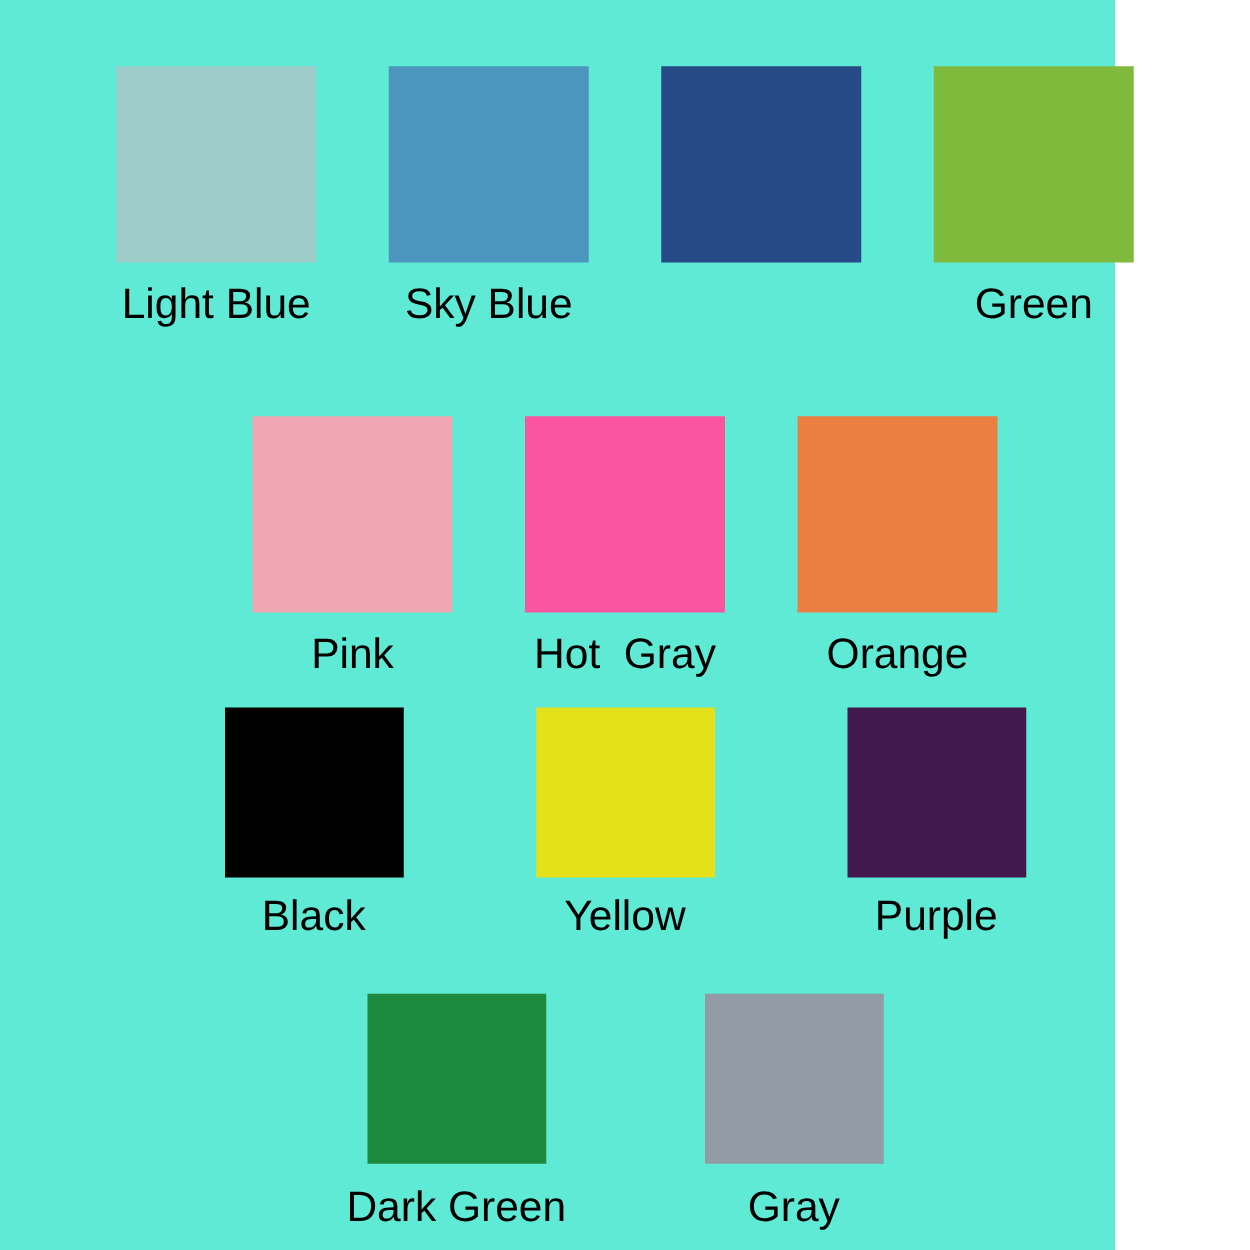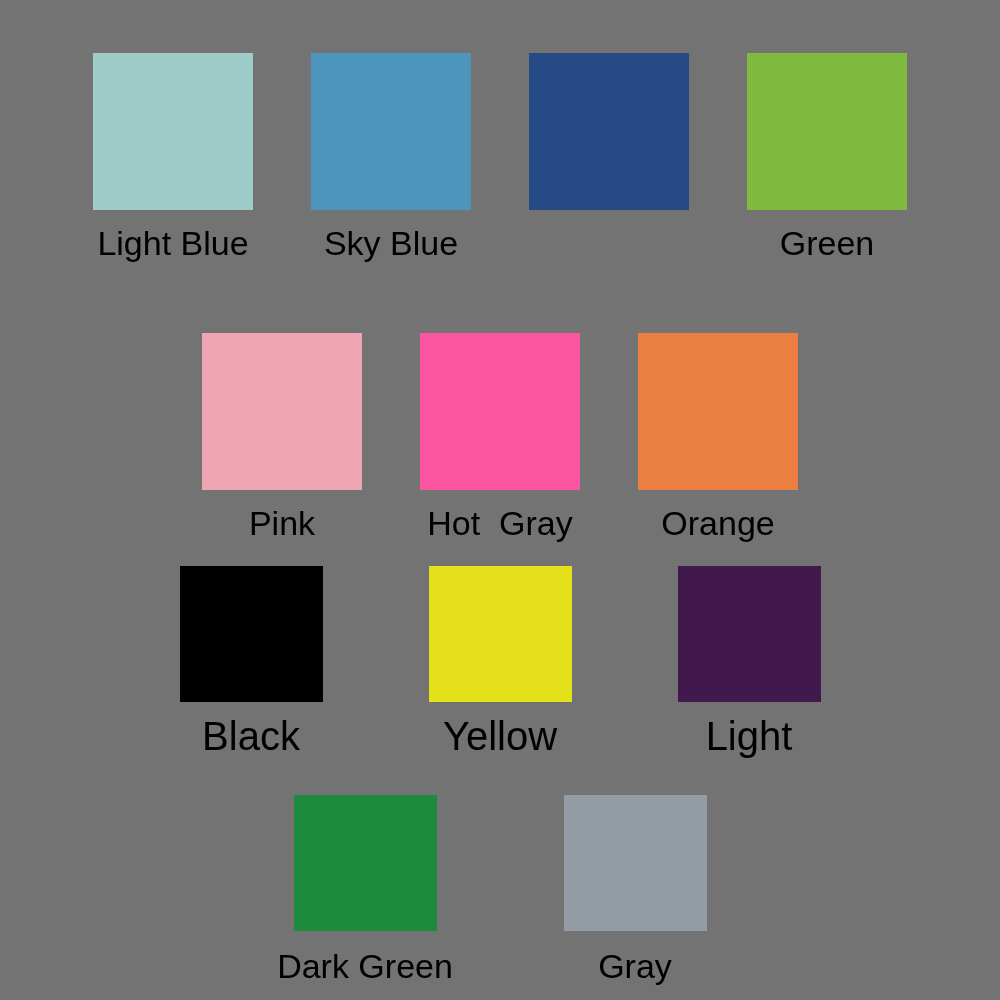--- a/index.html
+++ b/index.html
@@ -11,23 +11,23 @@
   body {
     width: 1000px;
     height: 1000px;
     font-family: "Liberation Sans", sans-serif;
     color: #000000;
     overflow: hidden;
     position: relative;
   }
   #swatch-board {
     position: relative;
-    width: 1000px;
+    width: 892px;
     height: 1000px;
-    background: #737373;
+    background: #5eead4;
   }
   .swatch-row {
     position: absolute;
     left: 0;
     width: 1000px;
     display: flex;
     flex-direction: row;
     align-items: flex-start;
     justify-content: center;
   }
@@ -59,21 +59,21 @@
   
   #row-2 { top: 317px; }
   #row-2 .swatch-cell { width: 218px; margin-top: 16px; }
   #row-2 .swatch-chip { width: 160px; height: 157px; }
   #row-2 .swatch-label { font-size: 34px; margin-top: 16px; }
 
   
   #row-3 { top: 566px; }
   #row-3 .swatch-cell { width: 249px; }
   #row-3 .swatch-chip { width: 143px; height: 136px; }
-  #row-3 .swatch-label { font-size: 40px; margin-top: 14px; }
+  #row-3 .swatch-label { font-size: 34px; margin-top: 14px; }
 
   
   #row-4 { top: 795px; }
   #row-4 .swatch-cell { width: 270px; }
   #row-4 .swatch-chip { width: 143px; height: 136px; }
   #row-4 .swatch-label { font-size: 34px; margin-top: 18px; }
 </style>
 </head>
 <body>
 
@@ -116,21 +116,21 @@
     <div class="swatch-cell">
       <span class="swatch-chip" style="background-color: rgb(0, 0, 0);"></span>
       <span class="swatch-label">Black</span>
     </div>
     <div class="swatch-cell">
       <span class="swatch-chip" style="background-color: rgb(228, 224, 25);"></span>
       <span class="swatch-label">Yellow</span>
     </div>
     <div class="swatch-cell">
       <span class="swatch-chip" style="background-color: rgb(66, 25, 77);"></span>
-      <span class="swatch-label">Light</span>
+      <span class="swatch-label">Purple</span>
     </div>
   </div>
 
   <div class="swatch-row" id="row-4">
     <div class="swatch-cell">
       <span class="swatch-chip" style="background-color: rgb(29, 138, 62);"></span>
       <span class="swatch-label">Dark Green</span>
     </div>
     <div class="swatch-cell">
       <span class="swatch-chip" style="background-color: rgb(147, 155, 164);"></span>

